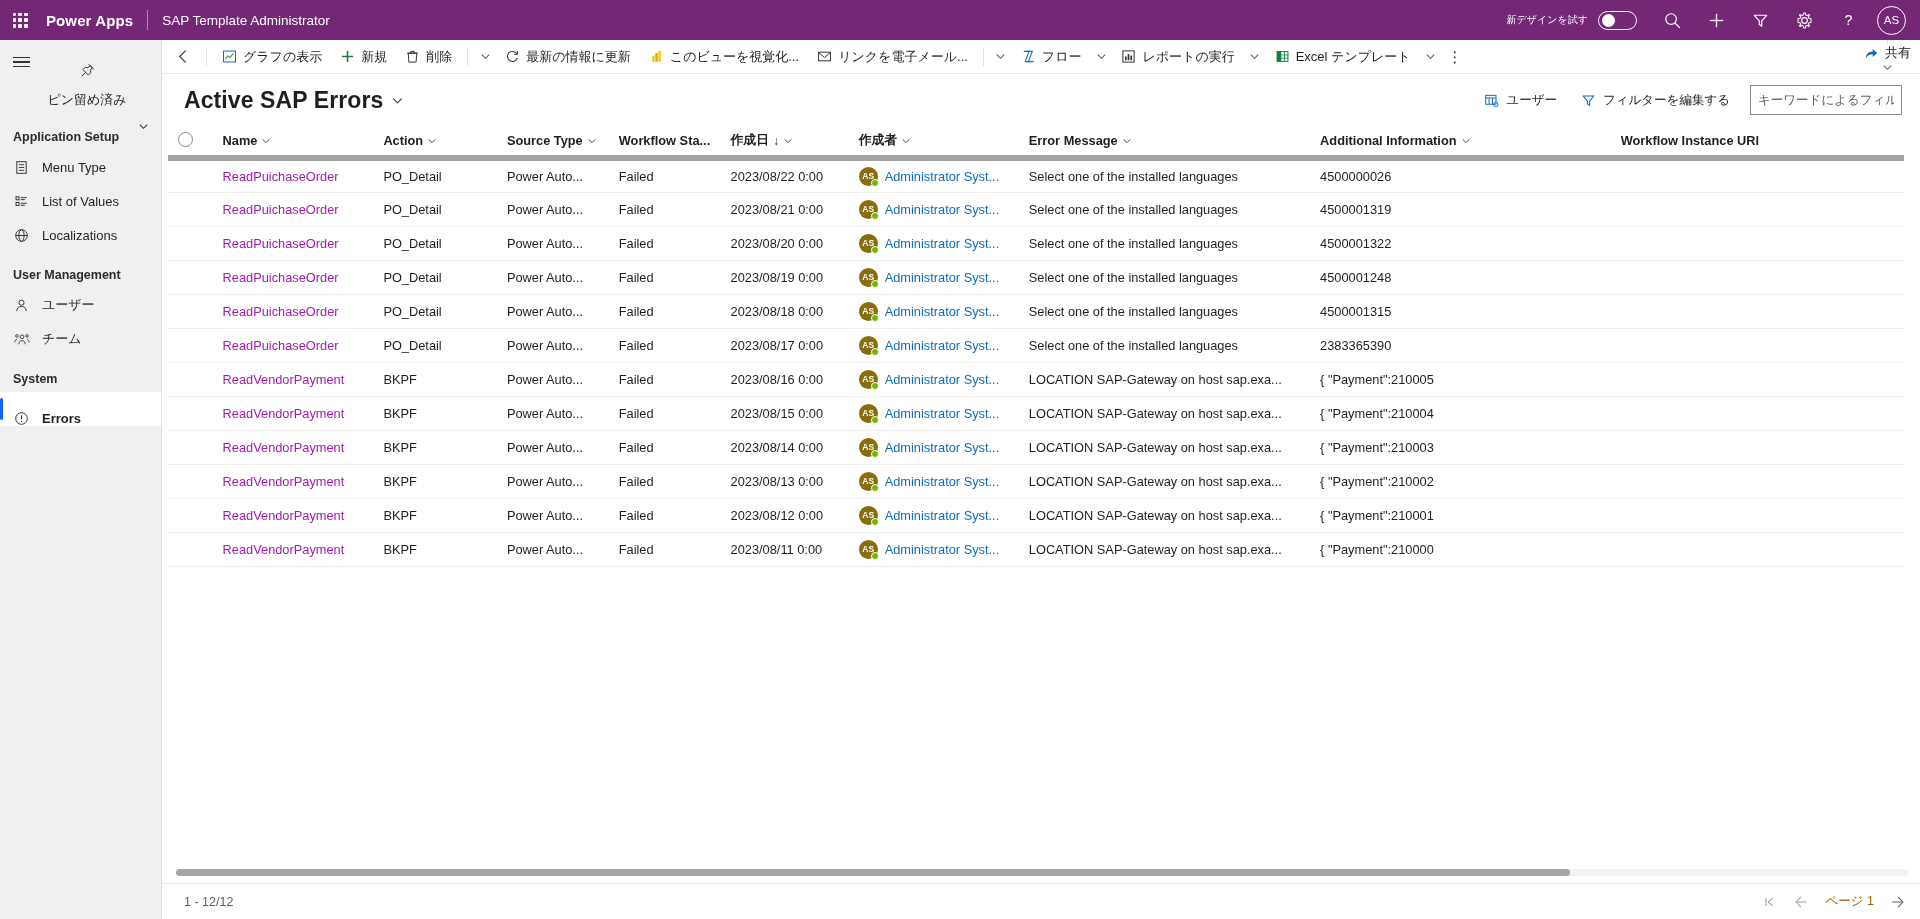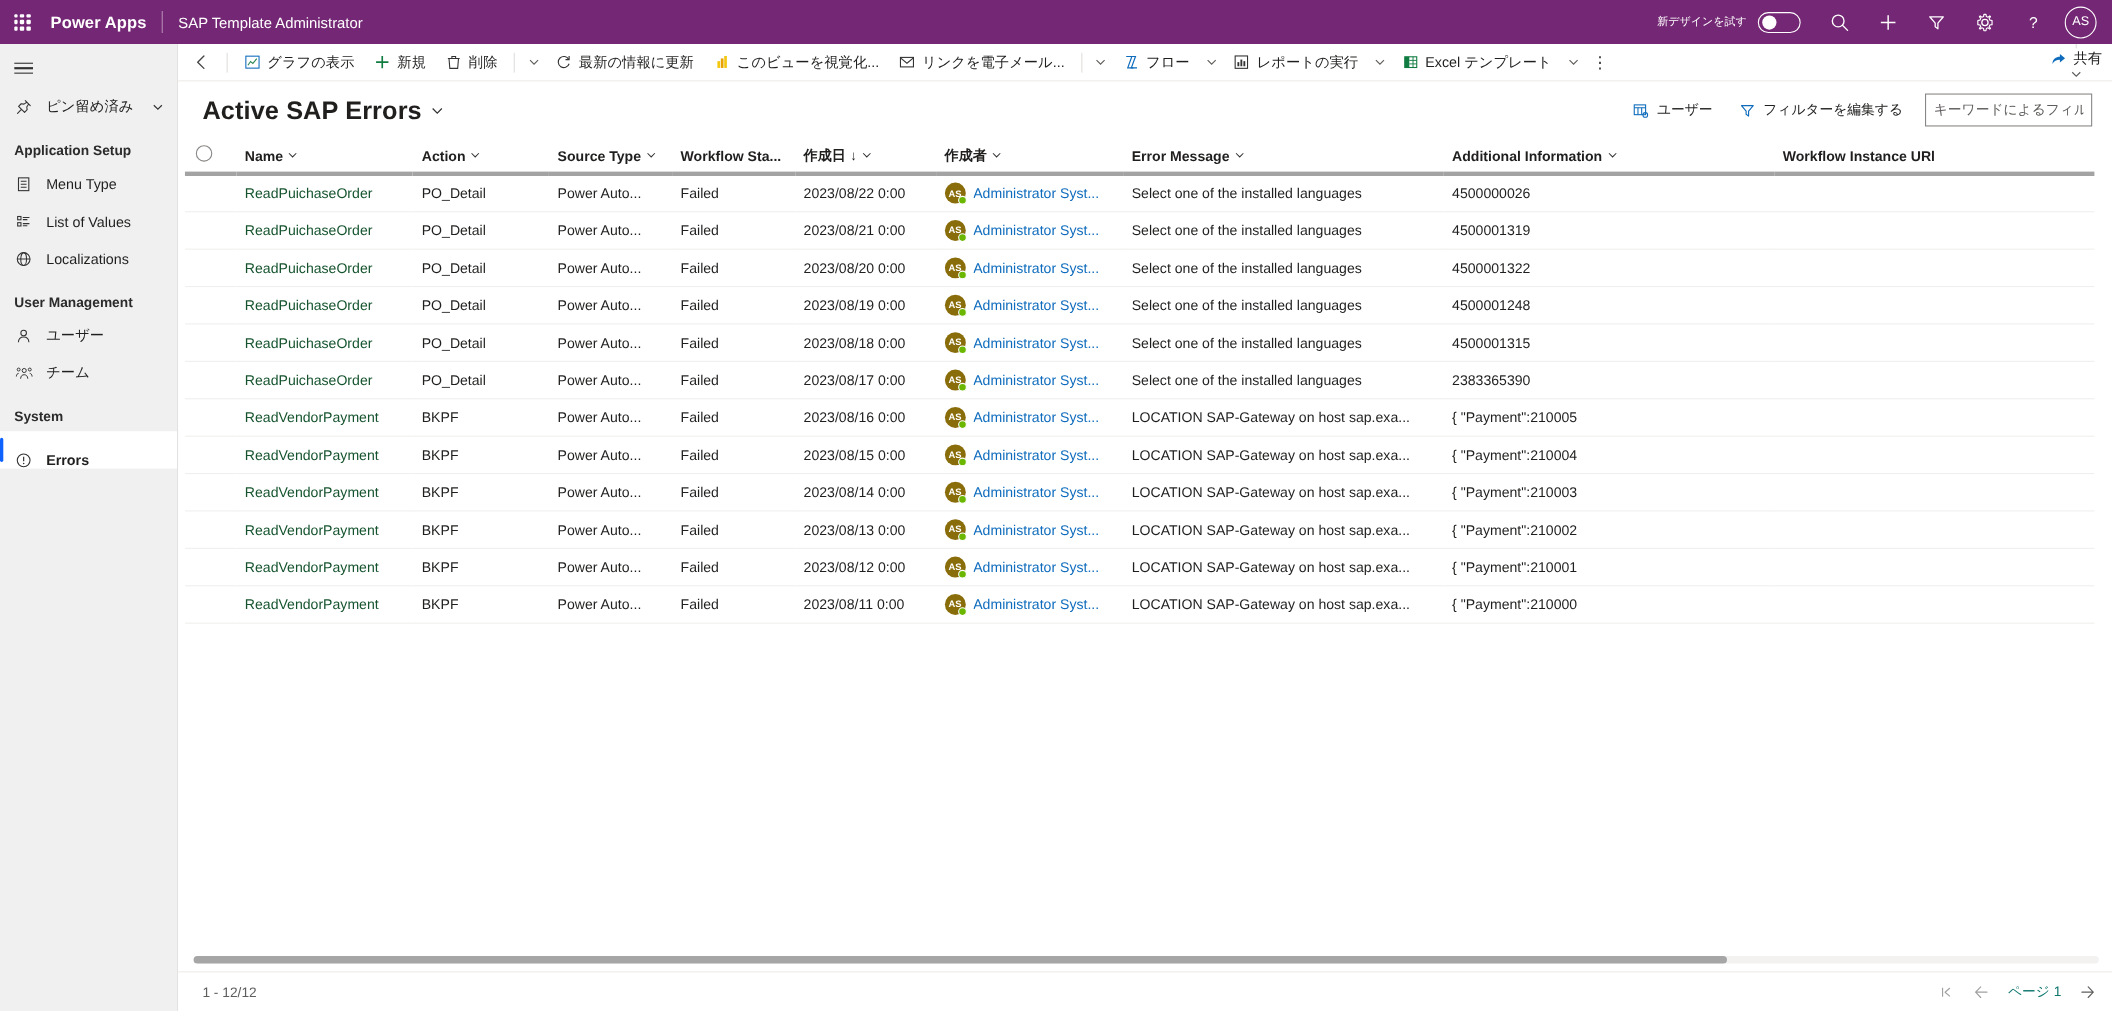--- a/index.html
+++ b/index.html
@@ -78,21 +78,21 @@
     height: 36px; display: flex; align-items: center; padding-left: 13px; cursor: pointer;
   }
   .hamburger .bars { width: 17px; }
   .hamburger .bars i { display:block; height: 1.4px; background: #333; margin: 3.4px 0; }
   .side-row {
     height: 34px; display: flex; align-items: center;
     padding-left: 13px; cursor: pointer; position: relative;
     color: #201f1e; gap: 12px;
   }
   .side-row .ic { width: 17px; display: flex; align-items: center; justify-content: center; flex: 0 0 17px; }
-  .side-row.pinned { justify-content: flex-end; }
+  .side-row.pinned { justify-content: center; flex-direction: column; }
   .side-row .chev-right { margin-left: auto; padding-right: 12px; }
   .side-group {
     font-size: 12.5px; font-weight: bold; color: #2b2b2b;
     padding: 16px 0 6px 13px;
   }
   .side-row.selected { background: #ffffff; font-weight: 600; align-items: flex-end; }
   .side-row.selected::before {
     content: ""; position: absolute; left: 0; top: 6px; bottom: 6px;
     width: 3px; background: #0f62fe; border-radius: 2px;
   }
@@ -156,33 +156,33 @@
     font-family: "Liberation Sans", sans-serif; color: #201f1e; background: transparent;
   }
   .filterbox input::placeholder { color: #605e5c; }
 
   
   .gridwrap { flex: 1; display: flex; flex-direction: column; min-height: 0; padding-left: 6px; }
   .grid-scroll { flex: 1; overflow: hidden; position: relative; }
   table.grid { border-collapse: collapse; table-layout: fixed; width: 1736px; }
   table.grid th {
     height: 32px; font-size: 12.8px; font-weight: 600; color: #201f1e;
-    text-align: left; border-bottom: 4px solid #a3a3a3;
+    text-align: left; border-bottom: 6px solid #a3a3a3;
     padding: 0 8px; white-space: nowrap; vertical-align: middle;
     background: #fff; cursor: pointer; user-select: none;
   }
   table.grid th .hdr { display: flex; align-items: center; gap: 4px; }
   table.grid th .sortarrow { font-size: 12px; }
   table.grid td {
     height: 34px; font-size: 12.8px; color: #201f1e;
     border-bottom: 1px solid #f0efee;
     padding: 0 8px; white-space: nowrap; overflow: hidden; text-overflow: ellipsis;
     vertical-align: middle;
   }
-  .link { color: #14532d; cursor: pointer; }
+  .link { color: #a21caf; cursor: pointer; }
   .selcell { width: 30px; padding-left: 10px !important; }
   .selcircle {
     width: 15px; height: 15px; border-radius: 50%;
     border: 1px solid #8a8886; display: inline-block; cursor: pointer;
   }
   .owner-cell { display: flex; align-items: center; gap: 7px; }
   .avatar-sm {
     width: 19px; height: 19px; border-radius: 50%;
     background: #8a6d0b; color: #fff;
     font-size: 8.5px; font-weight: bold;
@@ -212,21 +212,21 @@
   .footer {
     height: 36px; flex: 0 0 36px;
     display: flex; align-items: center;
     border-top: 1px solid #edebe9;
     padding: 0 14px 0 22px;
     font-size: 12.5px; color: #605e5c;
   }
   .footer-right { margin-left: auto; display: flex; align-items: center; gap: 16px; }
   .pg-btn { display: flex; align-items: center; justify-content: center; cursor: pointer; color: #a0a0a0; }
   .pg-btn.active { color: #605e5c; }
-  .pg-label { font-size: 12.5px; color: #0f766e; }
+  .pg-label { font-size: 12.5px; color: #a16207; }
   svg { display: block; }
 </style>
 </head>
 <body>
 
 <div class="appbar">
   <div class="waffle">
     <div class="waffle-grid">
       <i></i>
         <i></i>

